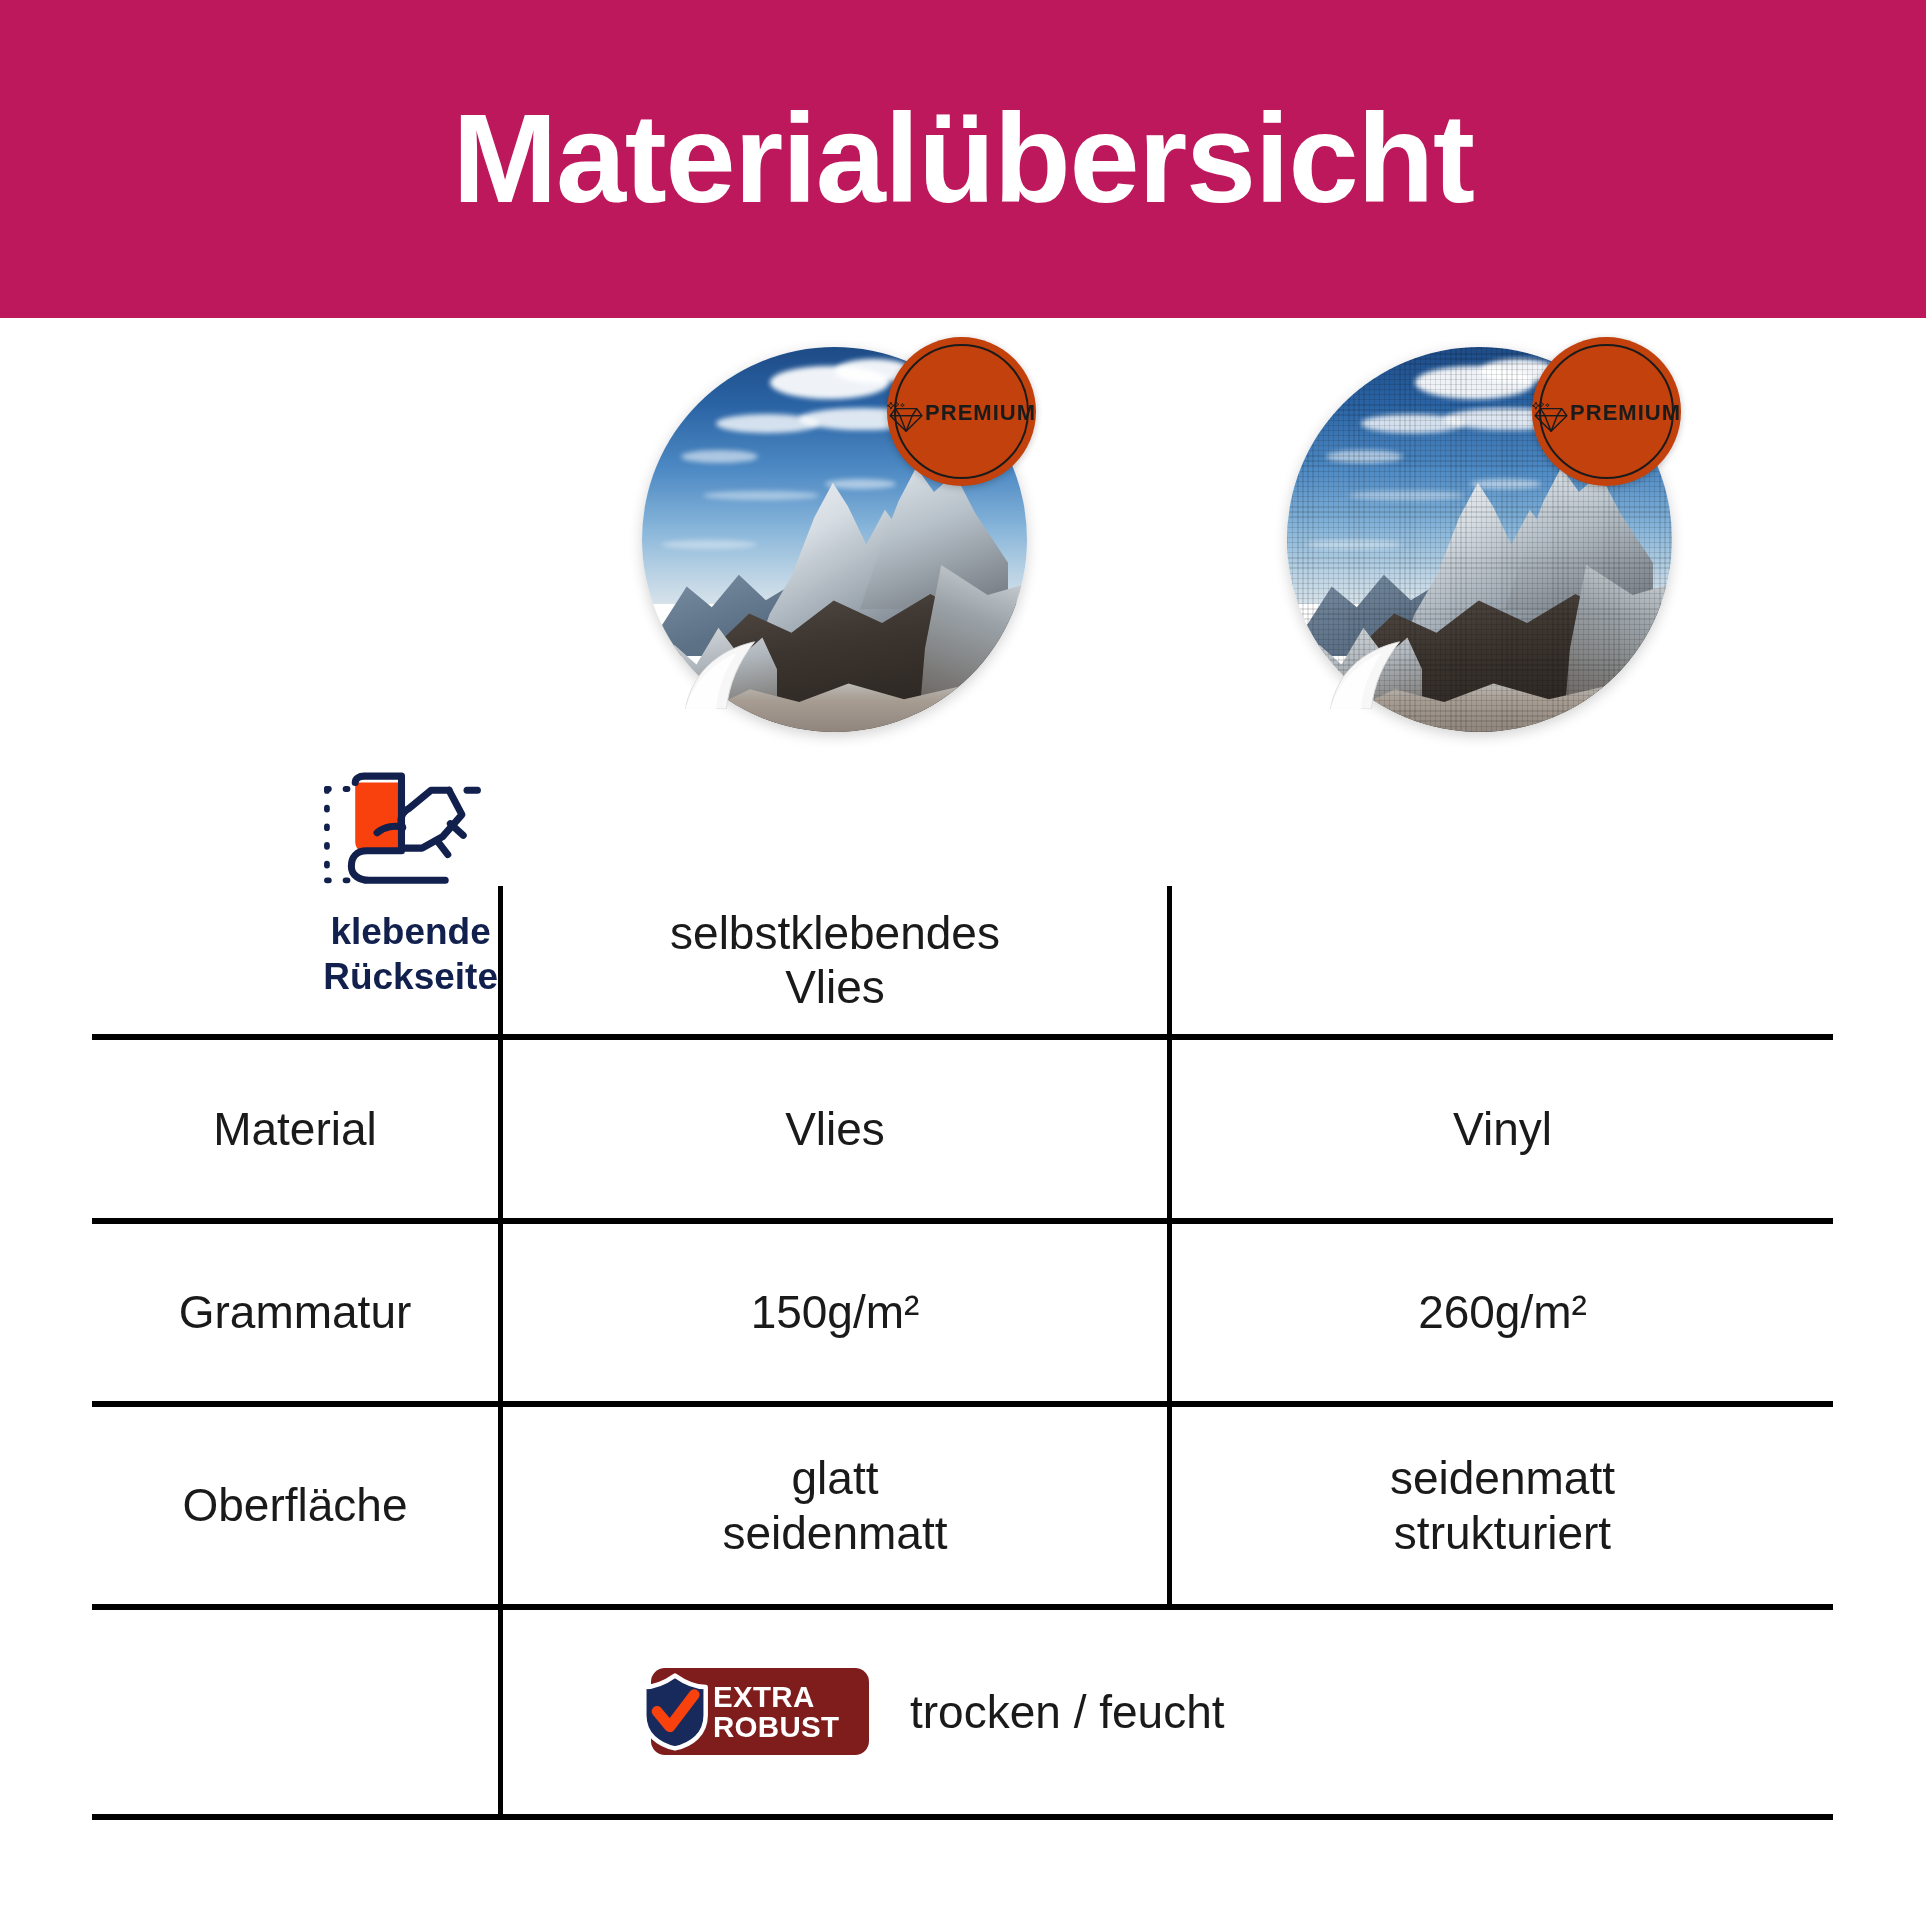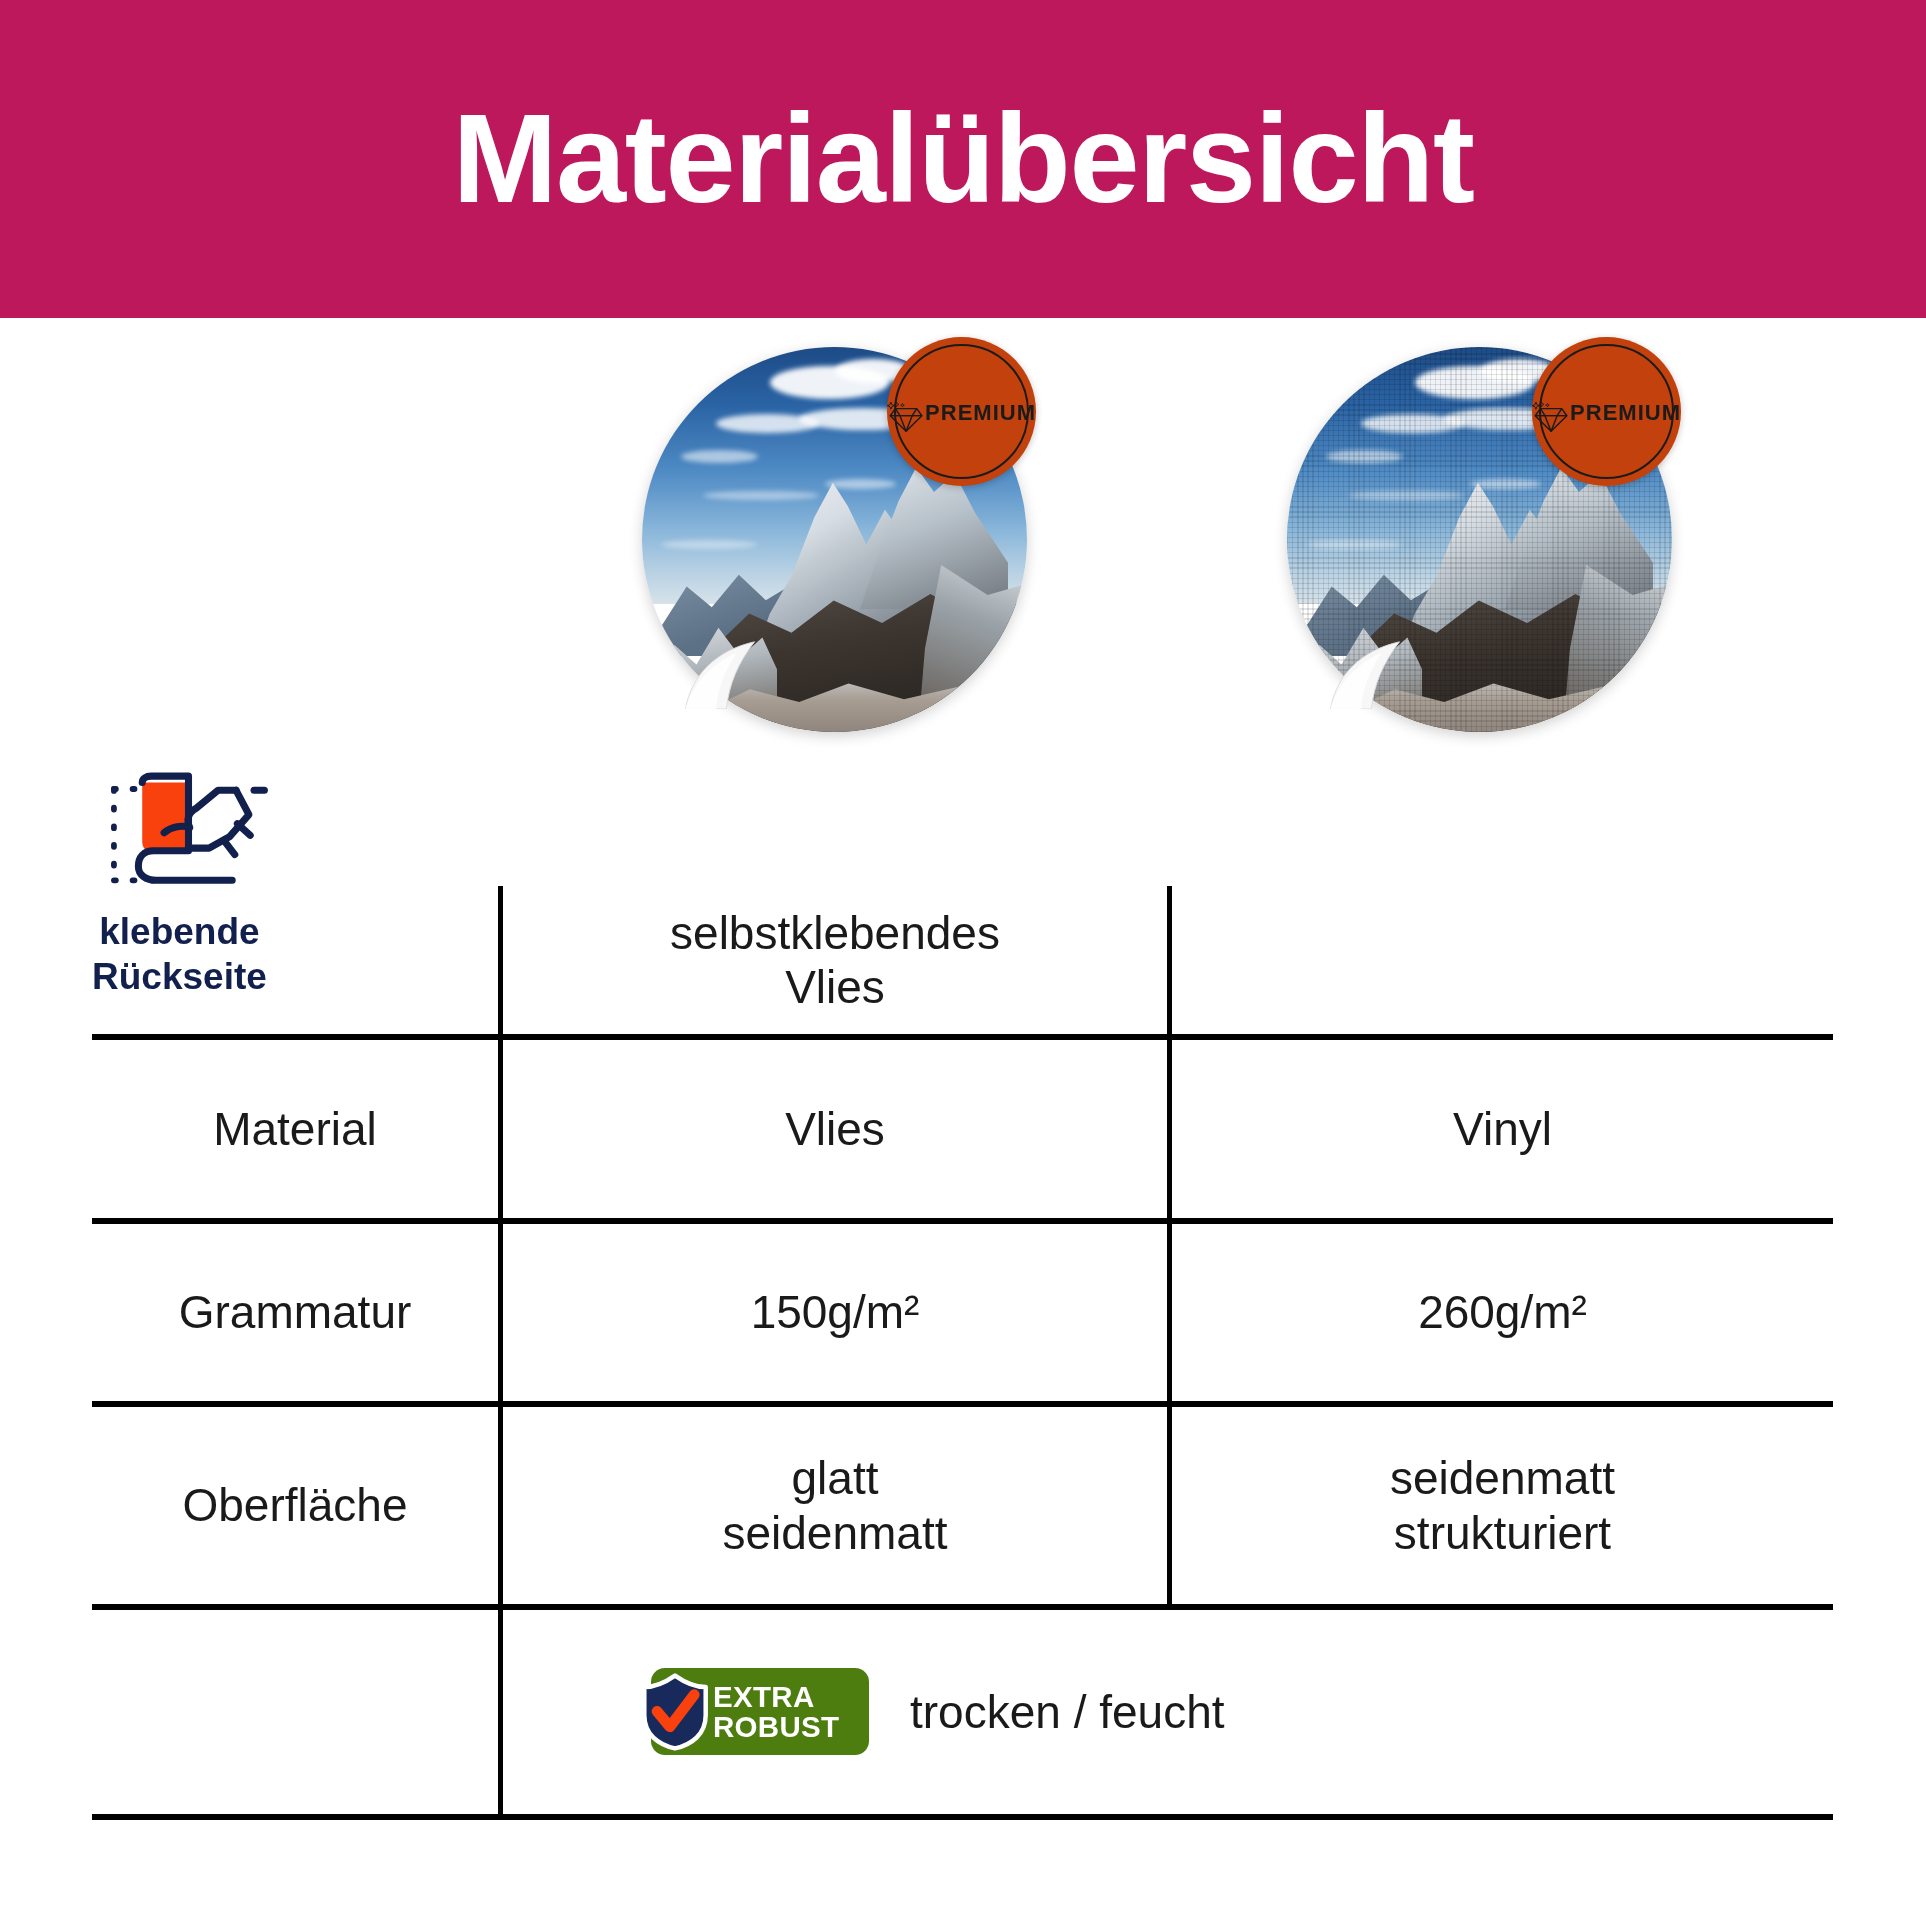--- a/index.html
+++ b/index.html
@@ -238,21 +238,21 @@
   }
   .cell.label { font-size: 46px; }
 
   
   .rowlabel-sticky {
     position: absolute;
     left: 0; top: 0;
     width: 406px; height: 277px;
     display: flex;
     flex-direction: column;
-    align-items: flex-start;
+    align-items: flex-end;
     justify-content: flex-start;
     padding-top: 13px;
   }
   .sticky-caption {
     margin-top: 11.6px;
     color: #11204d;
     font-size: 37px;
     font-weight: 700;
     line-height: 1.22;
     text-align: center;
@@ -262,21 +262,21 @@
   .robust-wrap {
     position: absolute;
     display: flex;
     align-items: center;
     gap: 41px;
   }
   .robust-badge {
     position: relative;
     width: 218px;
     height: 87px;
-    background: #4d7c0f;
+    background: #7f1d1d;
     border-radius: 14px;
     display: flex;
     align-items: center;
     padding-left: 62px;
   }
   .robust-shield {
     position: absolute;
     left: -11.6px;
     top: 5.1px;
   }

